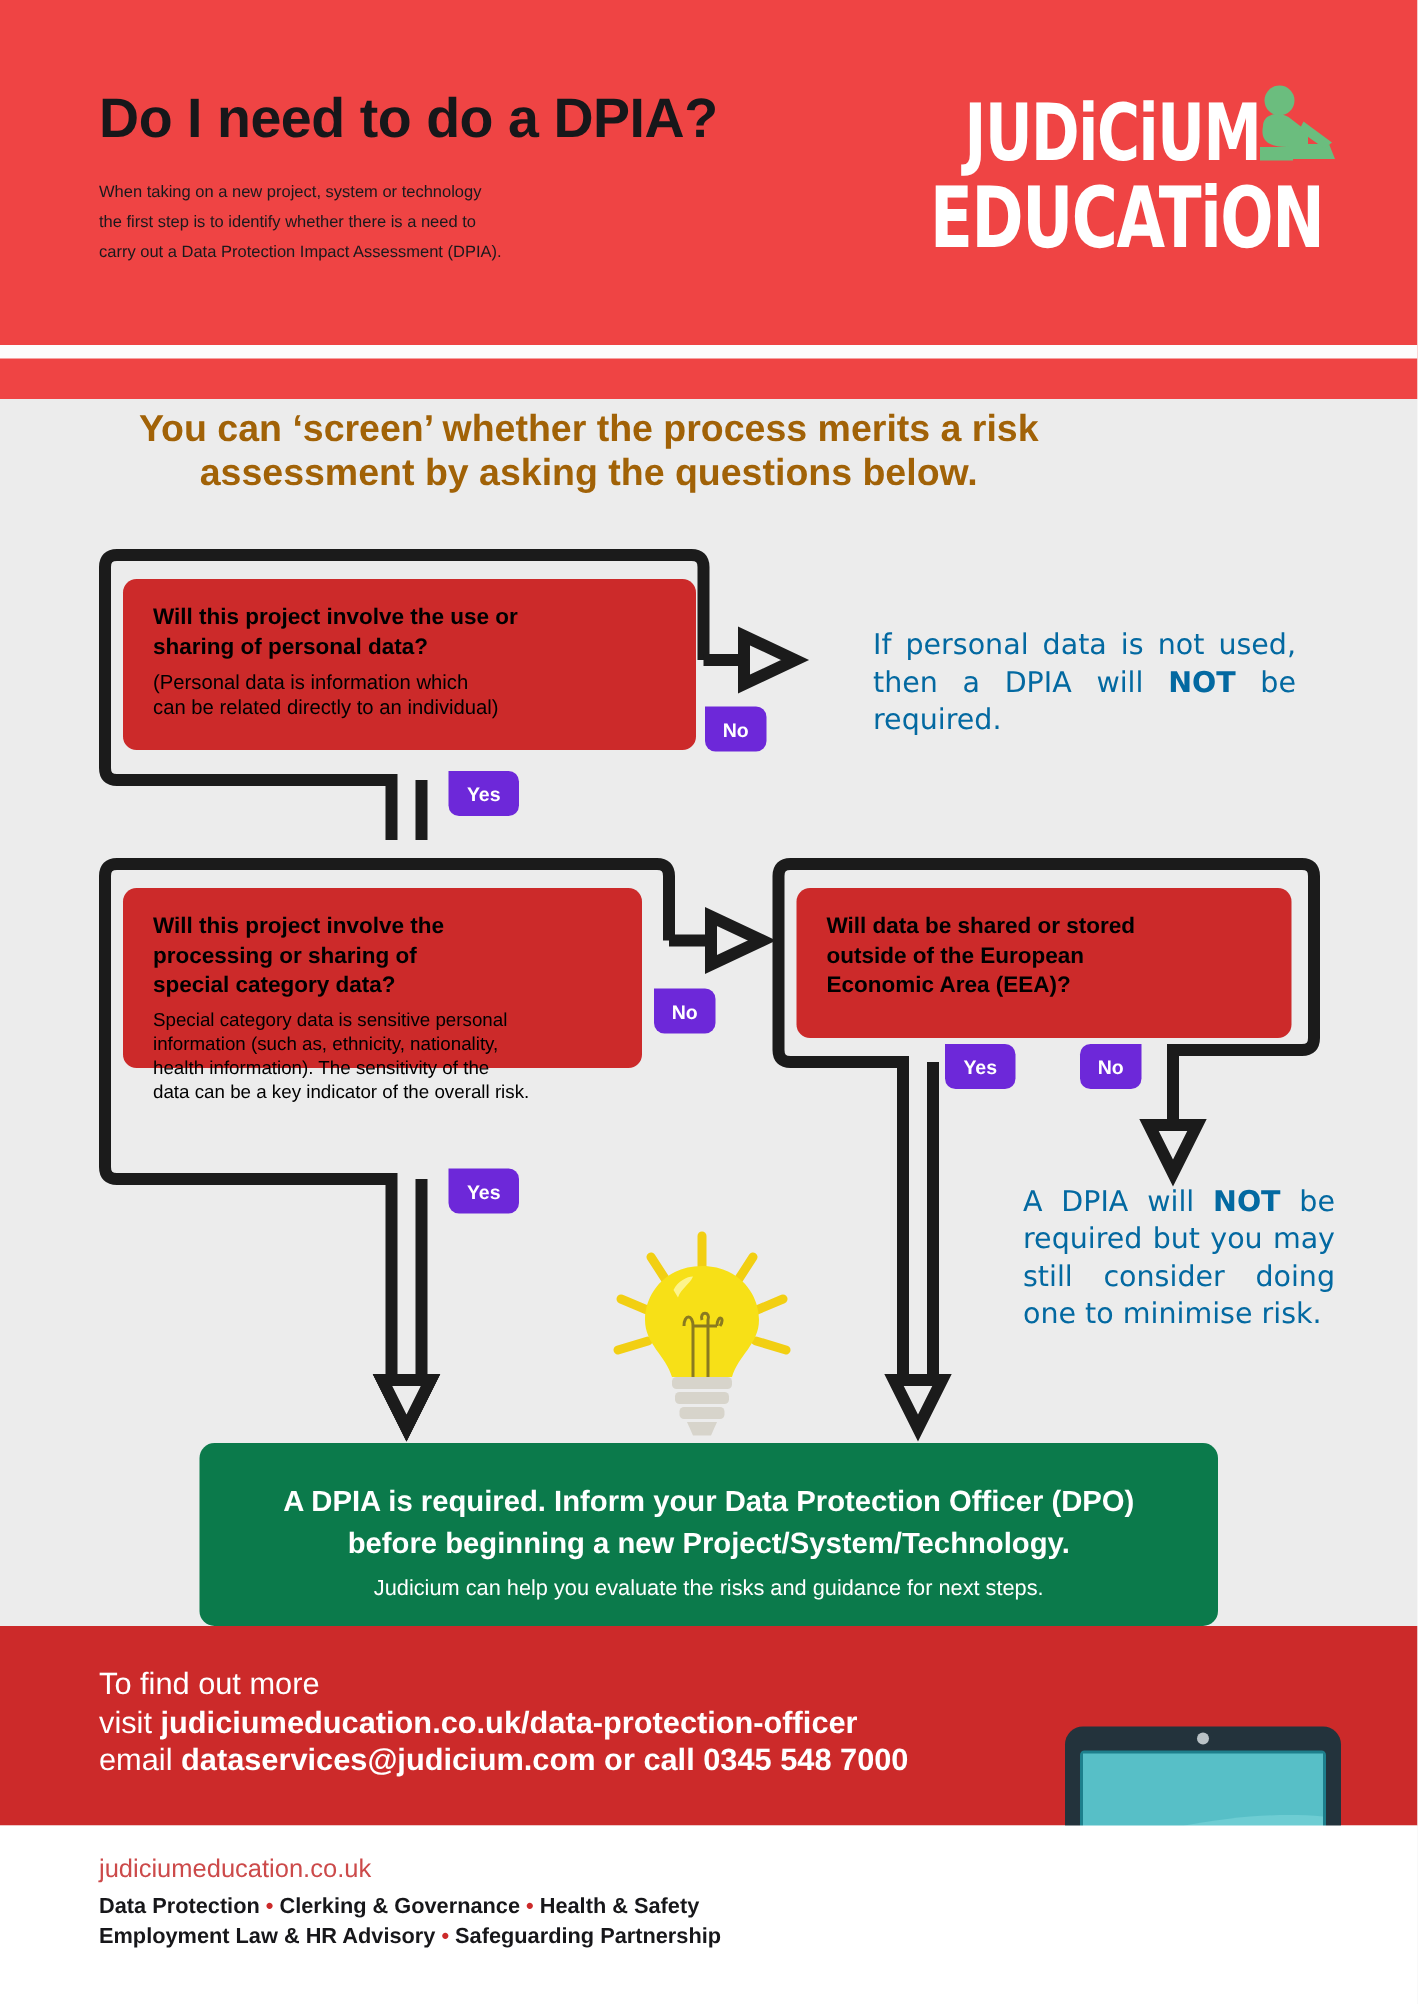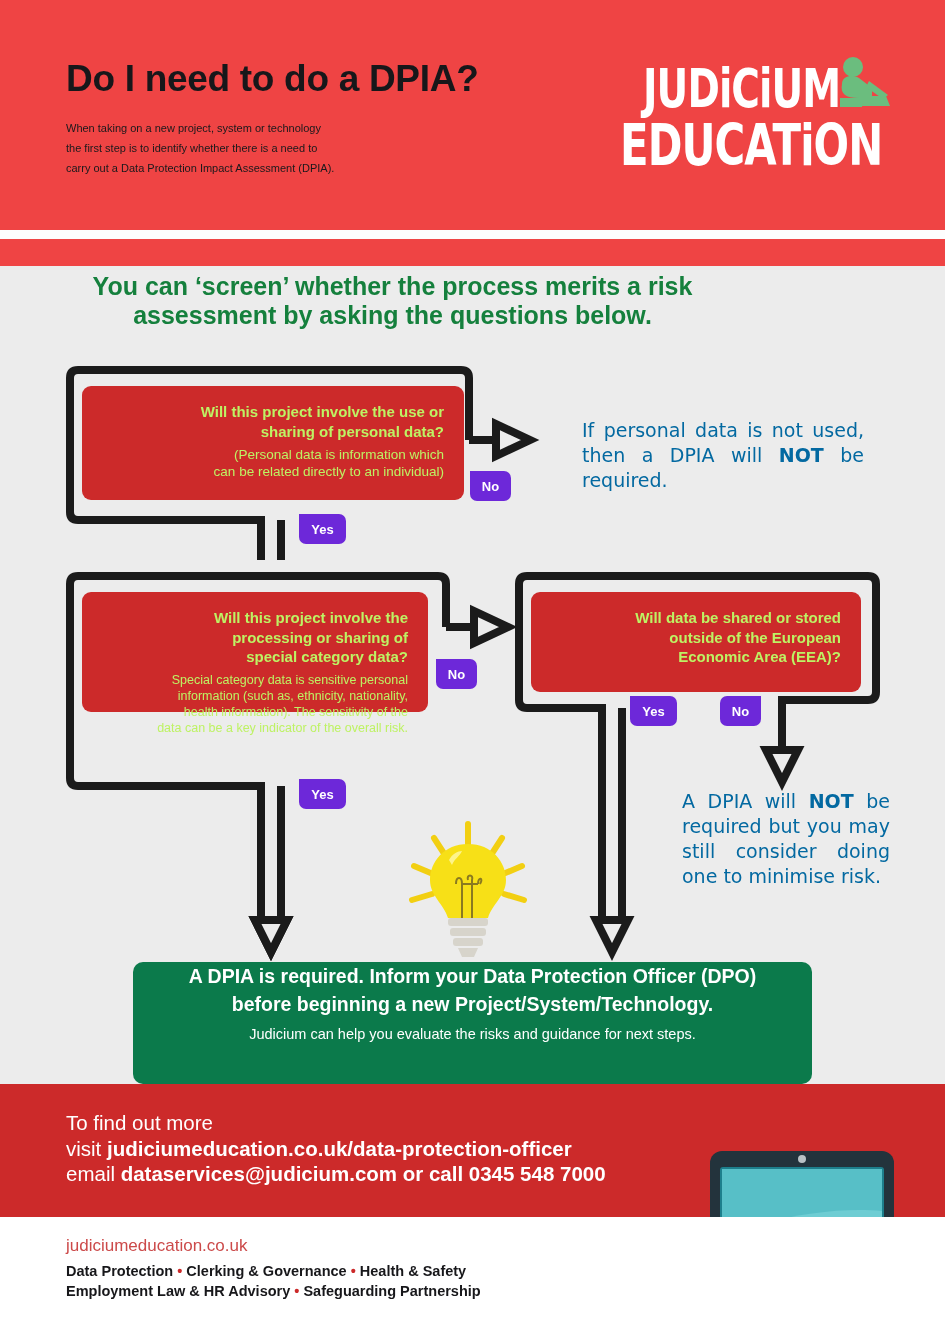--- a/index.html
+++ b/index.html
@@ -44,31 +44,31 @@
   .logo-l2 { left: 0px;  top: 54px; font-size: 45px; transform: scaleY(1.25) scaleX(0.93); transform-origin: left top; }
   .logo-figure { position: absolute; left: 208px; top: -4px; width: 64px; height: 64px; }
 
   .white-strip {
     position: absolute; left: 0; top: 230px; width: 945px; height: 9px; background: #fdfdfd;
   }
 
   
   .intro {
     position: absolute; left: 0px; top: 272px; width: 785px;
-    text-align: center; color: #15803d;
+    text-align: center; color: #a16207;
     font-size: 25px; font-weight: bold; line-height: 29px;
   }
 
   
   .flow-svg { position: absolute; left: 0; top: 0; width: 945px; height: 1336px; pointer-events: none; }
 
   
   .qbox {
     position: absolute; background: #cc2a2a; border-radius: 9px;
-    color: #bef264; padding: 16px 20px 31px 20px; text-align: right;
+    color: #000000; padding: 16px 20px 31px 20px;
   }
   .qbox .q-title { font-size: 15px; font-weight: bold; line-height: 19.5px; }
   .qbox .q-note  { font-size: 13.5px; line-height: 17px; margin-top: 5px; }
   #qbox1 { left: 82px; top: 386px;  width: 382px; height: 114px; }
   #qbox2 { left: 82px; top: 592px;  width: 346px; height: 120px; }
   #qbox3 { left: 531px; top: 592px; width: 330px; height: 100px; }
   #qbox2 .q-note { font-size: 12.5px; line-height: 16px; }
 
   
   .pill {
@@ -93,21 +93,21 @@
   #outcome2 { left: 682px; top: 789px; width: 208px; }
   .outcome b { font-weight: bold; }
 
   
   .bulb { position: absolute; left: 404px; top: 818px; width: 128px; height: 140px; }
 
   
   .green-box {
     position: absolute; left: 133px; top: 962px; width: 679px; height: 122px;
     background: #0b7a4b; border-radius: 10px;
-    text-align: center; color: #ffffff; 
+    text-align: center; color: #ffffff; padding-top: 25px;
   }
   .green-box .g-main { font-size: 19.5px; font-weight: bold; line-height: 28px; }
   .green-box .g-sub  { font-size: 14.5px; margin-top: 8px; }
 
   
   .footer-red {
     position: absolute; left: 0; top: 1084px; width: 945px; height: 133px;
     background: #cc2a2a;
   }
   .footer-lines {

